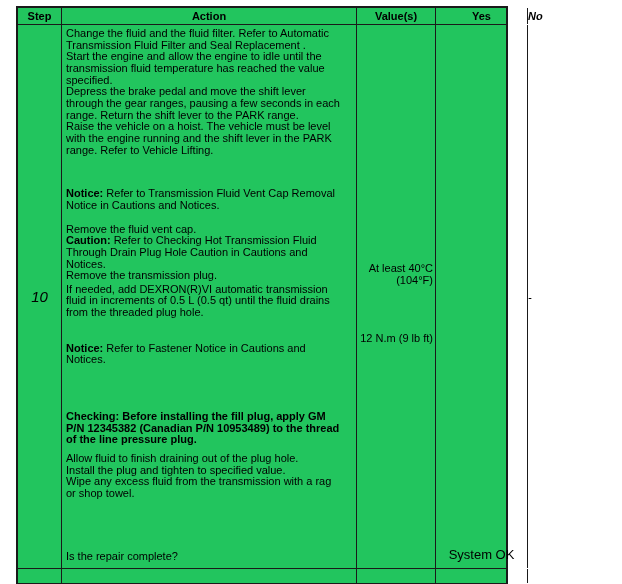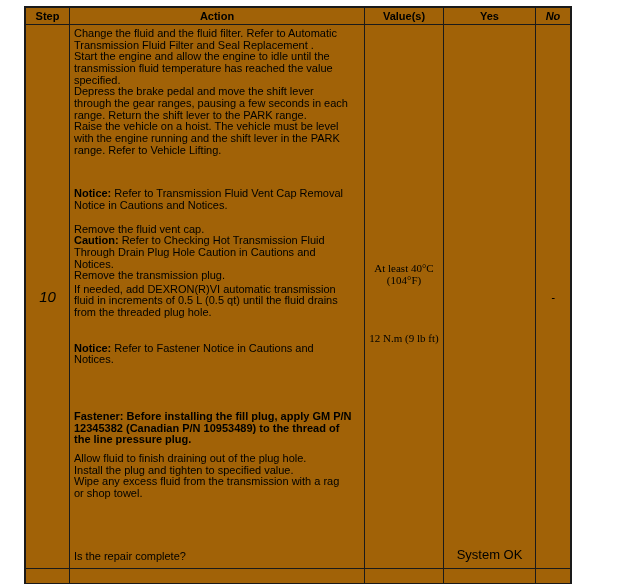--- a/index.html
+++ b/index.html
@@ -8,27 +8,27 @@
     position: relative;
     width: 622px;
     height: 584px;
     background: #ffffff;
     overflow: hidden;
     font-family: "Liberation Sans", "DejaVu Sans", sans-serif;
     color: #000000;
   }
   .proc-table {
     position: absolute;
-    left: 24px;
+    left: 16px;
     top: 6px;
-    width: 548px;
+    width: 492px;
     border: 2px solid #1a1a1a;
     display: flex;
     flex-direction: column;
-    background: #a16207;
+    background: #22c55e;
   }
   .trow { display: flex; border-bottom: 1px solid #1a1a1a; }
   .trow.partial-row { border-bottom: none; }
   .cell { position: relative; border-right: 1px solid #1a1a1a; }
   .cell.last { border-right: none; }
   .col-step   { flex: 0 0 44px; width: 44px; }
   .col-action { flex: 0 0 295px; width: 295px; }
   .col-values { flex: 0 0 79px; width: 79px; }
   .col-yes    { flex: 0 0 92px; width: 92px; }
   .col-no     { flex: 1 1 auto; font-style: italic; }
@@ -57,21 +57,21 @@
   .gap-c { }
   .gap-d { margin-top: 2px; }
   .gap-e { margin-top: 24px; }
   .gap-f { margin-top: 45px; }
   .gap-g { margin-top: 7px; }
   .question { margin-top: auto; }
   .values-cell { font-size: 11px; }
   .value {
     position: absolute; left: 0; right: 0;
     padding: 0 2px;
-    text-align: center; line-height: 1.1; font-family: Liberation Serif, serif;
+    text-align: right; line-height: 1.1;
   }
   .value-1 { top: 237px; }
   .value-2 { top: 307px; }
   .yes-cell { font-size: 13px; }
   .yes-text {
     position: absolute; left: 0; right: 0; bottom: 6px;
     text-align: center;
   }
   .no-cell {
     display: flex; align-items: center; justify-content: center;
@@ -100,21 +100,21 @@
         <p class="para">Change the fluid and the fluid filter. Refer to Automatic Transmission Fluid Filter and Seal Replacement .</p>
         <p class="para">Start the engine and allow the engine to idle until the transmission fluid temperature has reached the value specified.</p>
         <p class="para">Depress the brake pedal and move the shift lever through the gear ranges, pausing a few seconds in each range. Return the shift lever to the PARK range.</p>
         <p class="para">Raise the vehicle on a hoist. The vehicle must be level with the engine running and the shift lever in the PARK range. Refer to Vehicle Lifting.</p>
         <p class="para gap-a"><span class="b">Notice:</span><span> Refer to Transmission Fluid Vent Cap Removal Notice in Cautions and Notices.</span></p>
         <p class="para gap-b">Remove the fluid vent cap.</p>
         <p class="para"><span class="b">Caution:</span><span> Refer to Checking Hot Transmission Fluid Through Drain Plug Hole Caution in Cautions and Notices.</span></p>
         <p class="para gap-c">Remove the transmission plug.</p>
         <p class="para gap-d">If needed, add DEXRON(R)VI automatic transmission fluid in increments of 0.5 L (0.5 qt) until the fluid drains from the threaded plug hole.</p>
         <p class="para gap-e"><span class="b">Notice:</span><span> Refer to Fastener Notice in Cautions and Notices.</span></p>
-        <p class="para gap-f bold-para"><span class="b">Fastener:</span><span> Before installing the fill plug, apply GM P/N 12345382 (Canadian P/N 10953489) to the thread of the line pressure plug.</span></p>
+        <p class="para gap-f bold-para"><span class="b">Checking:</span><span> Before installing the fill plug, apply GM P/N 12345382 (Canadian P/N 10953489) to the thread of the line pressure plug.</span></p>
         <p class="para gap-g">Allow fluid to finish draining out of the plug hole.</p>
         <p class="para">Install the plug and tighten to specified value.</p>
         <p class="para">Wipe any excess fluid from the transmission with a rag or shop towel.</p>
         <p class="para question">Is the repair complete?</p>
       </div>
 
       <div class="cell col-values values-cell">
         <div class="value value-1">At least 40°C (104°F)</div>
         <div class="value value-2">12 N.m (9 lb ft)</div>
       </div>

